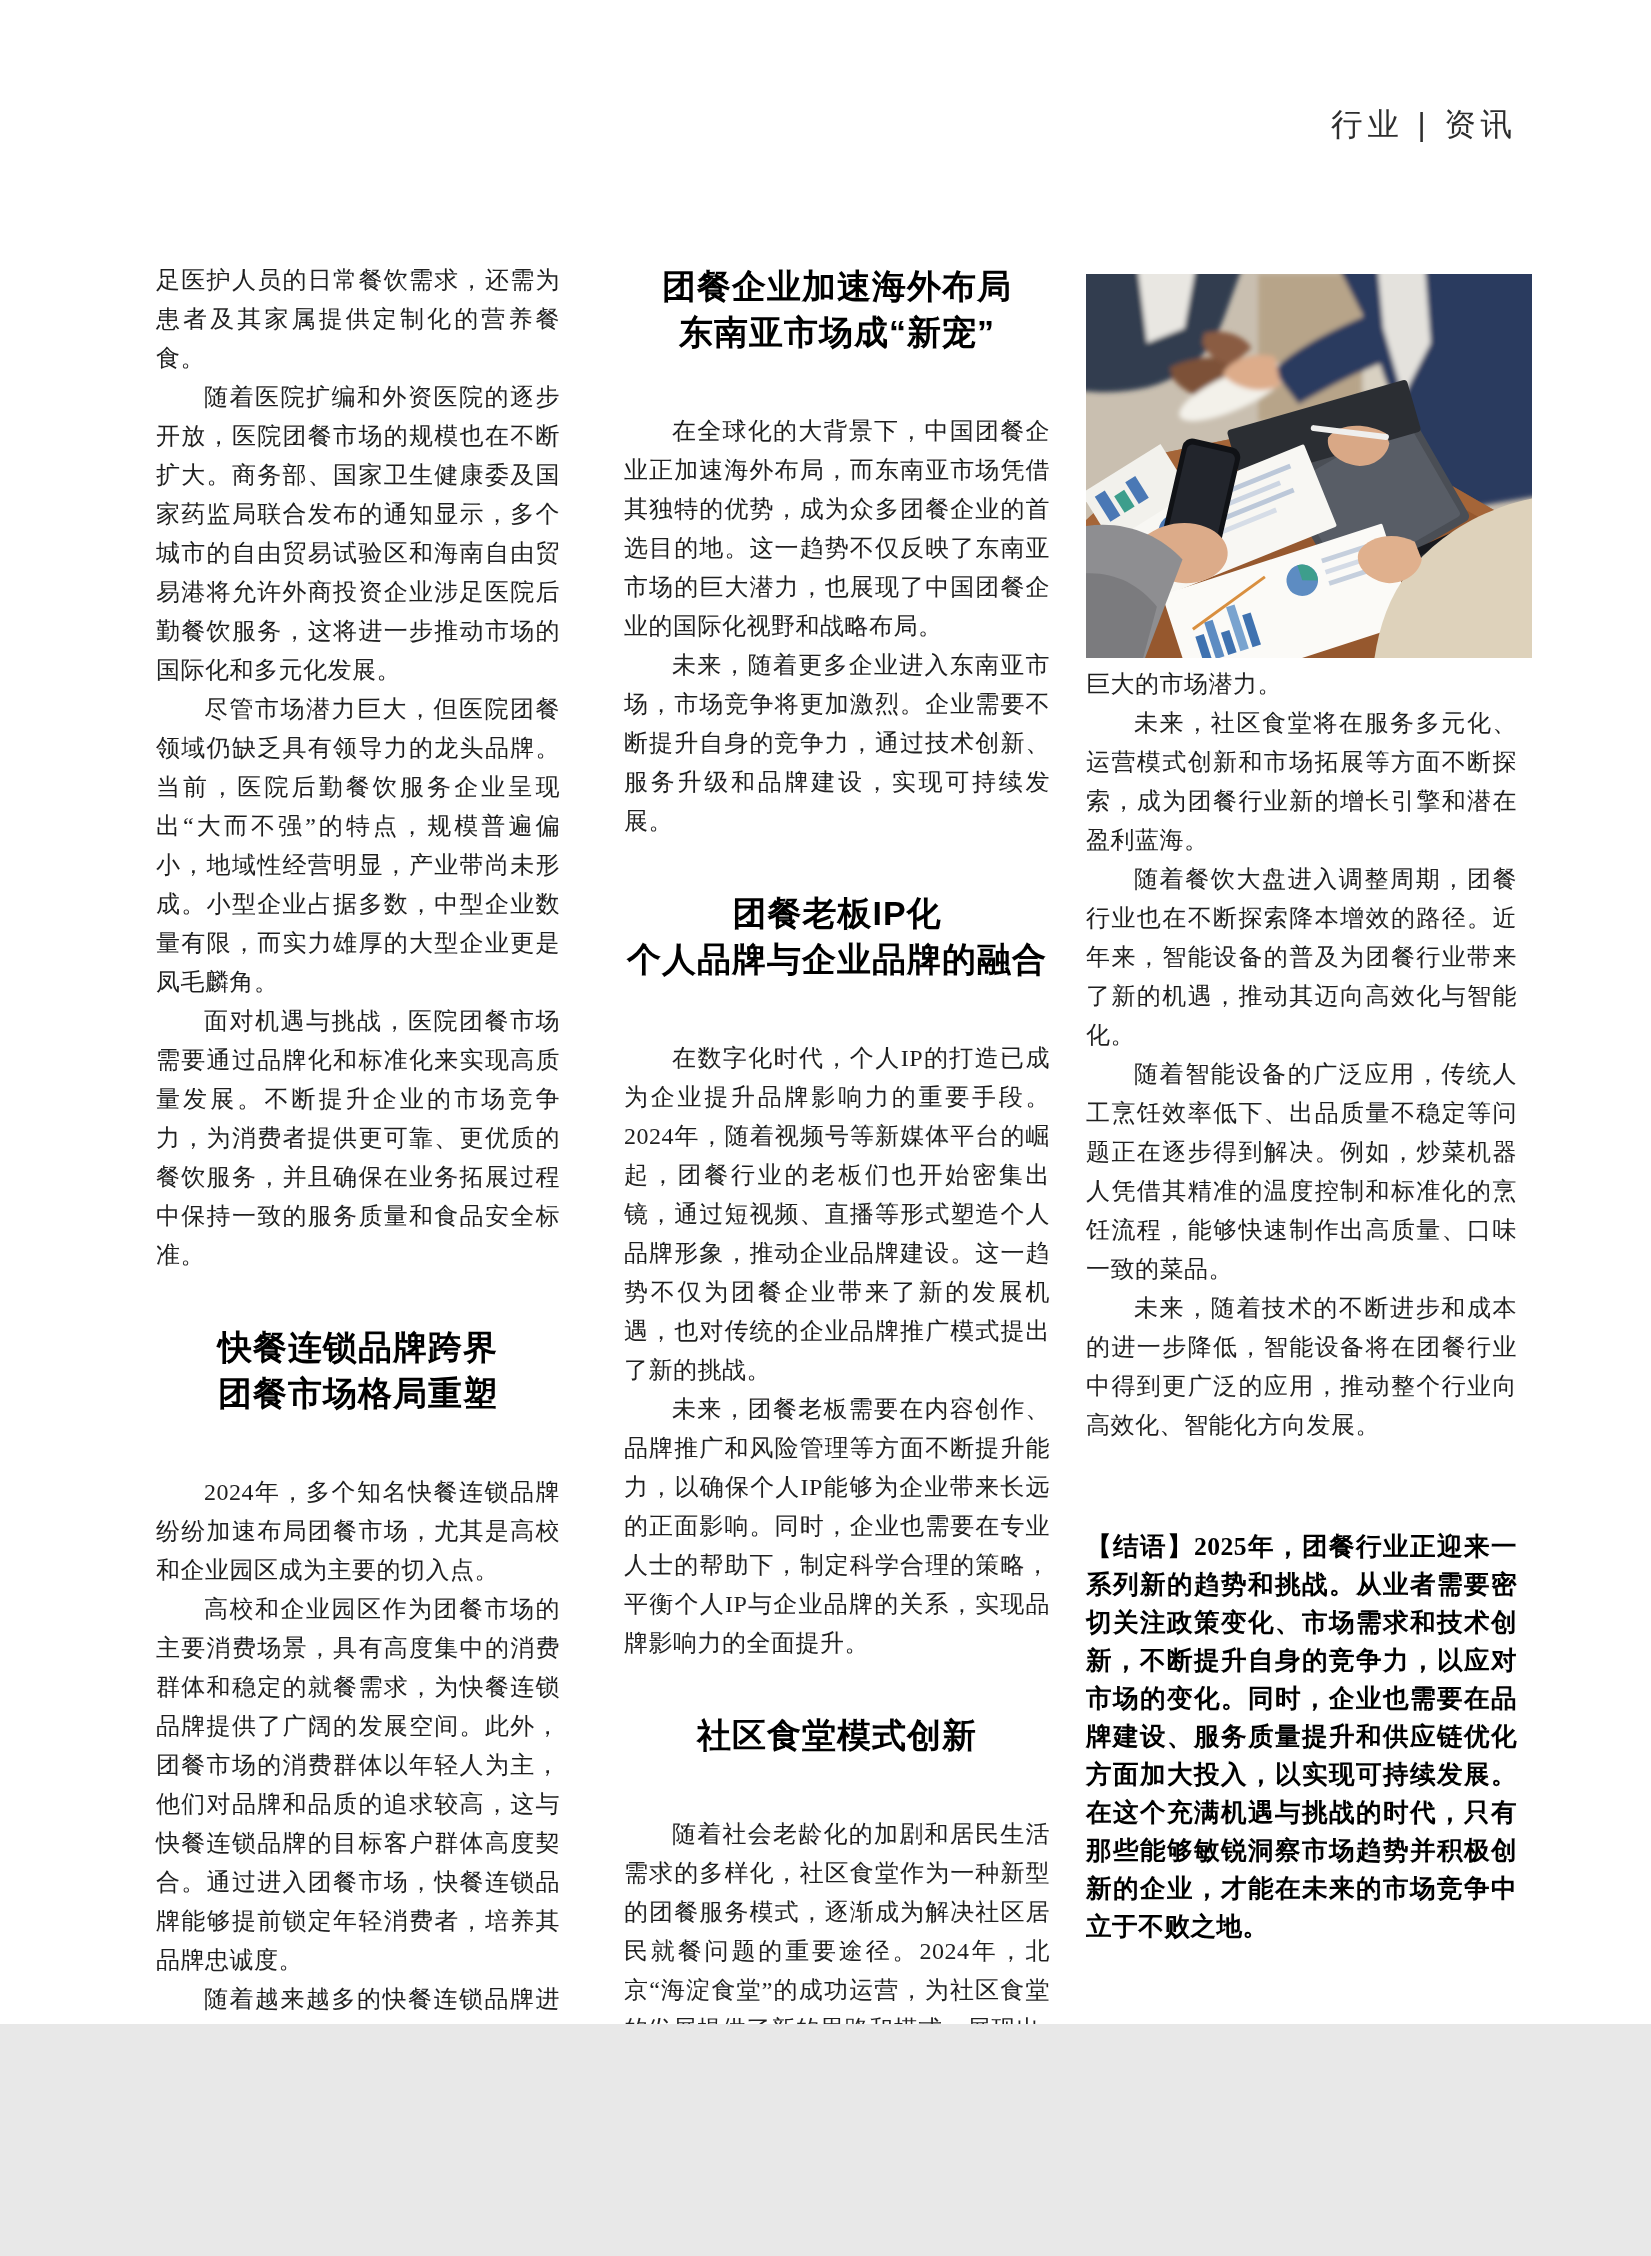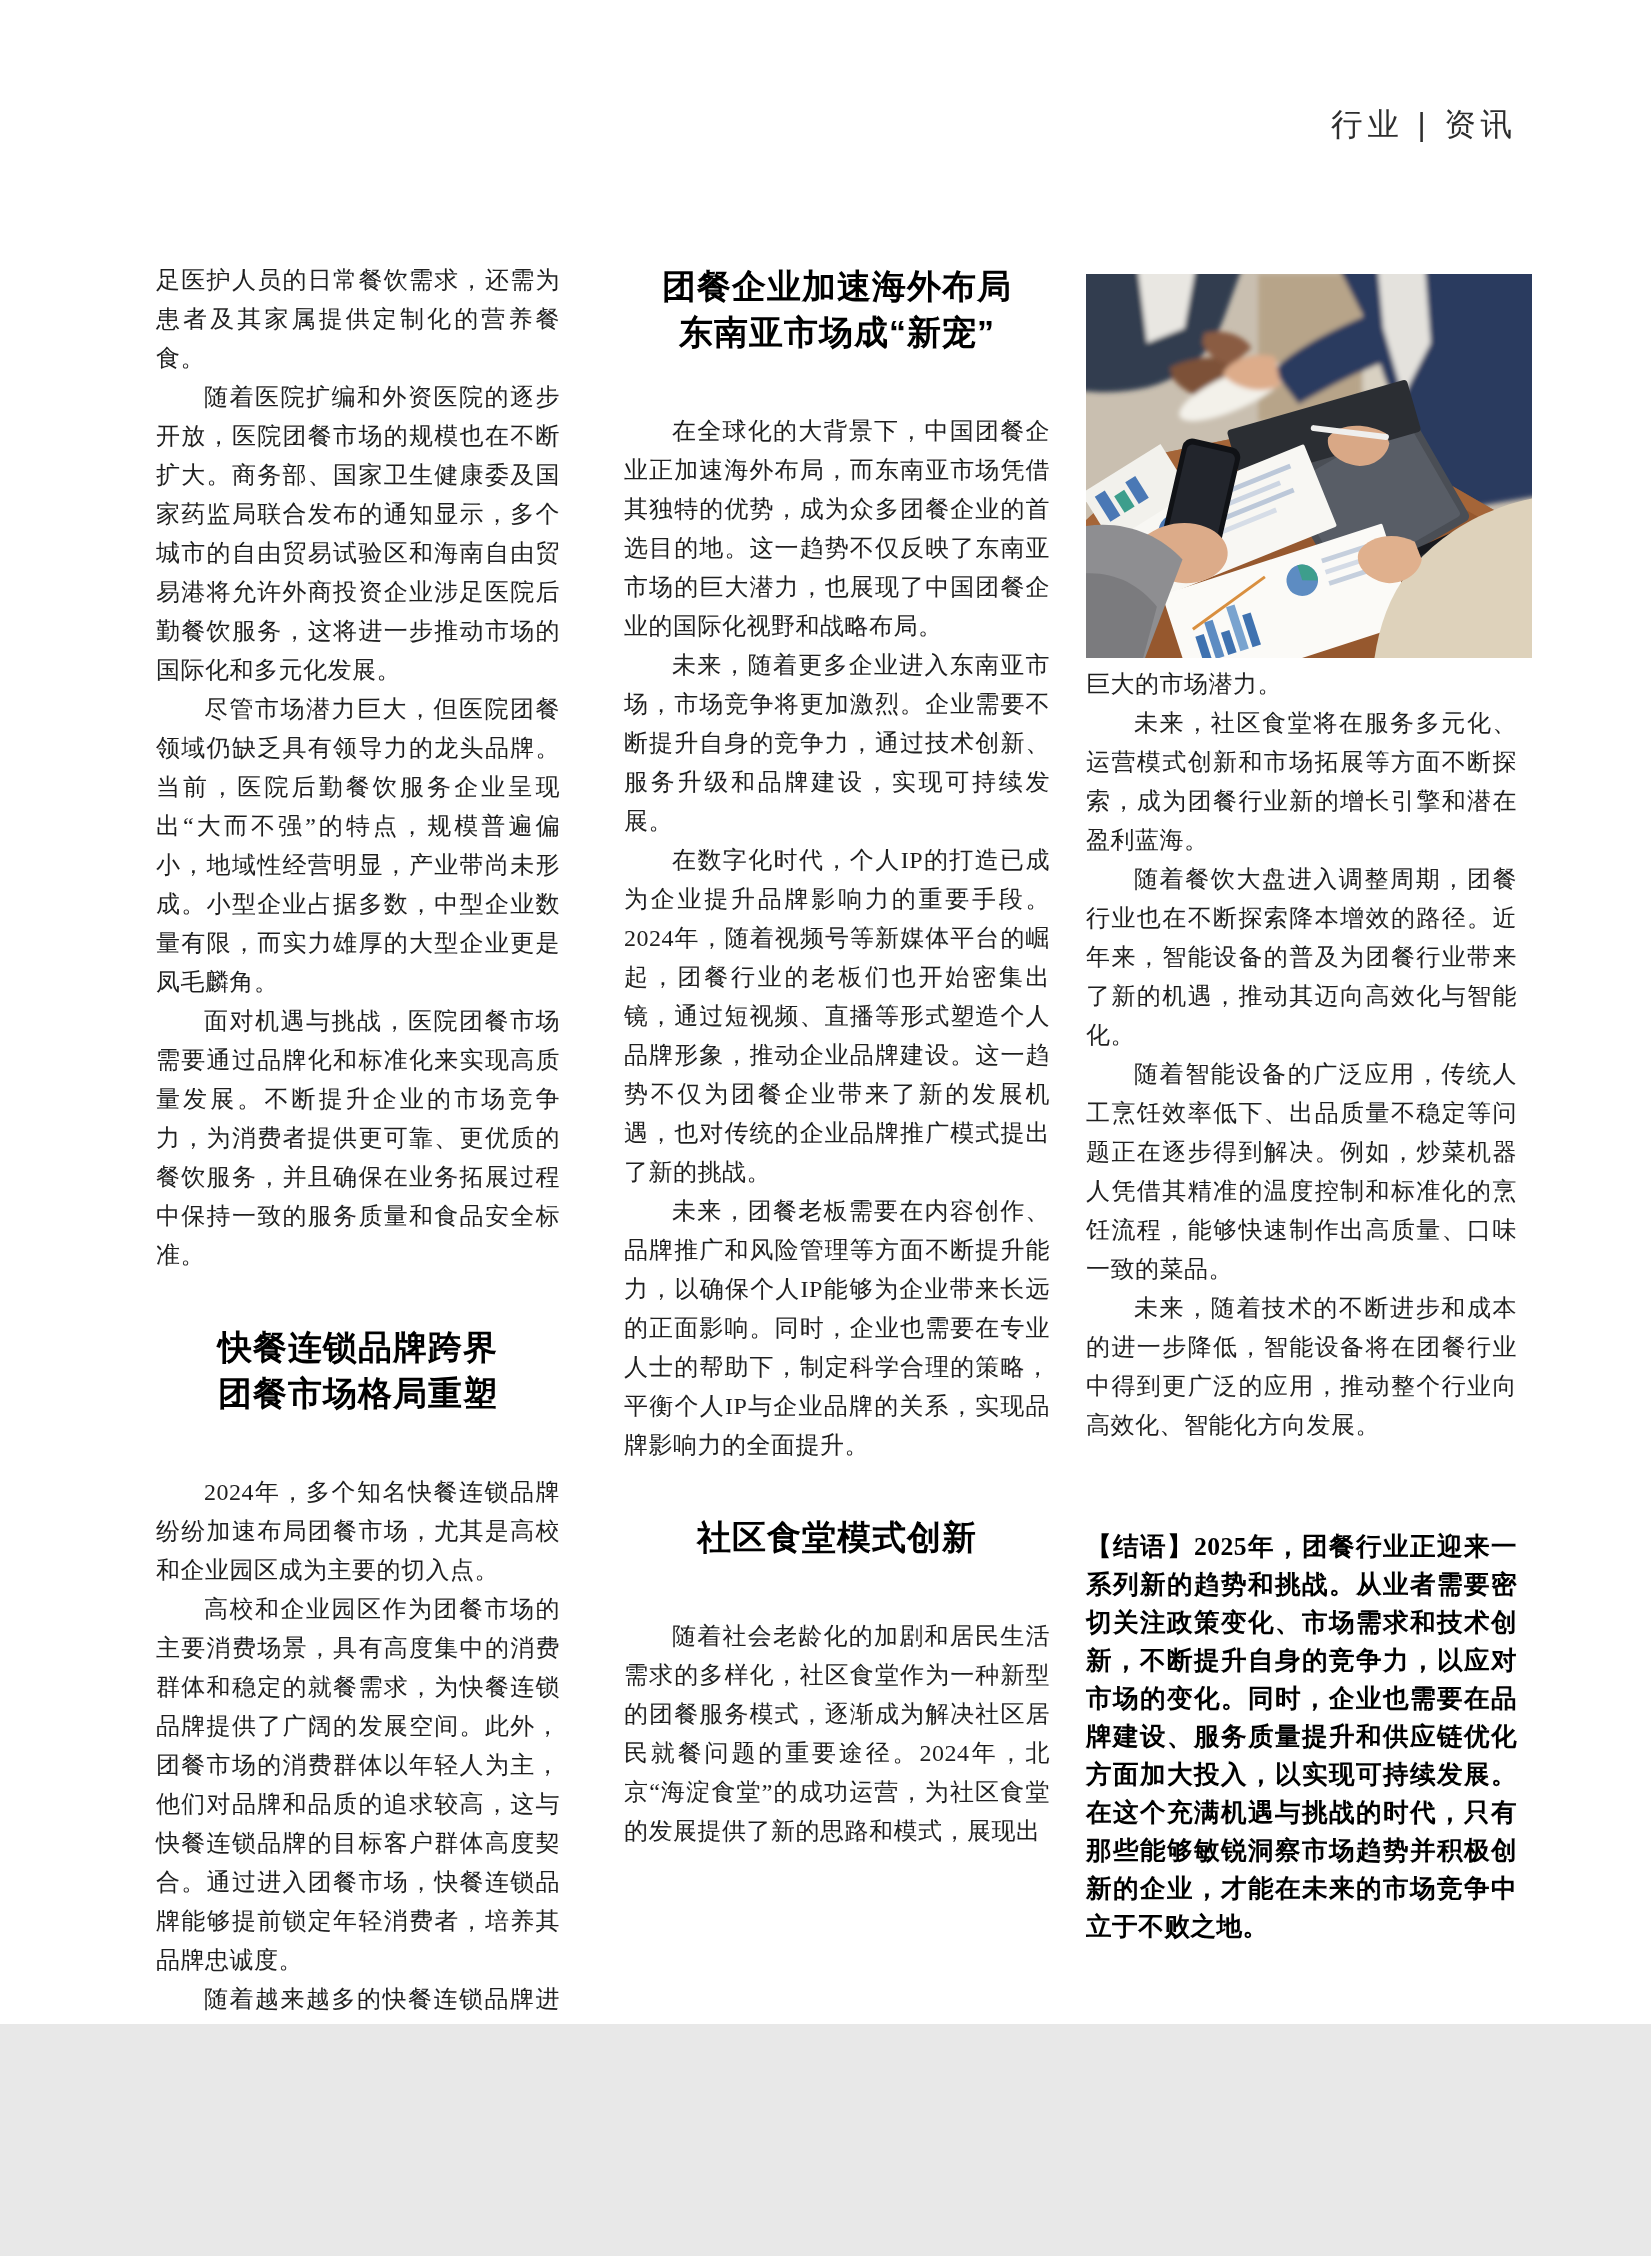--- a/index.html
+++ b/index.html
@@ -68,20 +68,24 @@
     <p class="body">随着越来越多的快餐连锁品牌进入团餐市场，市场竞争将更加激烈，这也将促使团餐市场向品牌化、标准化和专业化方向发展。</p>
   </div>
 
   <div class="col col-mid">
     <h2 class="headline first">
       <span>团餐企业加速海外布局</span>
       <span>东南亚市场成“新宠”</span>
     </h2>
     <p class="body">在全球化的大背景下，中国团餐企业正加速海外布局，而东南亚市场凭借其独特的优势，成为众多团餐企业的首选目的地。这一趋势不仅反映了东南亚市场的巨大潜力，也展现了中国团餐企业的国际化视野和战略布局。</p>
     <p class="body">未来，随着更多企业进入东南亚市场，市场竞争将更加激烈。企业需要不断提升自身的竞争力，通过技术创新、服务升级和品牌建设，实现可持续发展。</p>
+    <h2 class="headline">
+      <span>团餐老板IP化</span>
+      <span>个人品牌与企业品牌的融合</span>
+    </h2>
     <p class="body">在数字化时代，个人IP的打造已成为企业提升品牌影响力的重要手段。2024年，随着视频号等新媒体平台的崛起，团餐行业的老板们也开始密集出镜，通过短视频、直播等形式塑造个人品牌形象，推动企业品牌建设。这一趋势不仅为团餐企业带来了新的发展机遇，也对传统的企业品牌推广模式提出了新的挑战。</p>
     <p class="body">未来，团餐老板需要在内容创作、品牌推广和风险管理等方面不断提升能力，以确保个人IP能够为企业带来长远的正面影响。同时，企业也需要在专业人士的帮助下，制定科学合理的策略，平衡个人IP与企业品牌的关系，实现品牌影响力的全面提升。</p>
     <h2 class="headline">
       <span>社区食堂模式创新</span>
     </h2>
     <p class="body">随着社会老龄化的加剧和居民生活需求的多样化，社区食堂作为一种新型的团餐服务模式，逐渐成为解决社区居民就餐问题的重要途径。2024年，北京“海淀食堂”的成功运营，为社区食堂的发展提供了新的思路和模式，展现出</p>
   </div>
 
   <div class="col col-right">
     <div class="photo">

